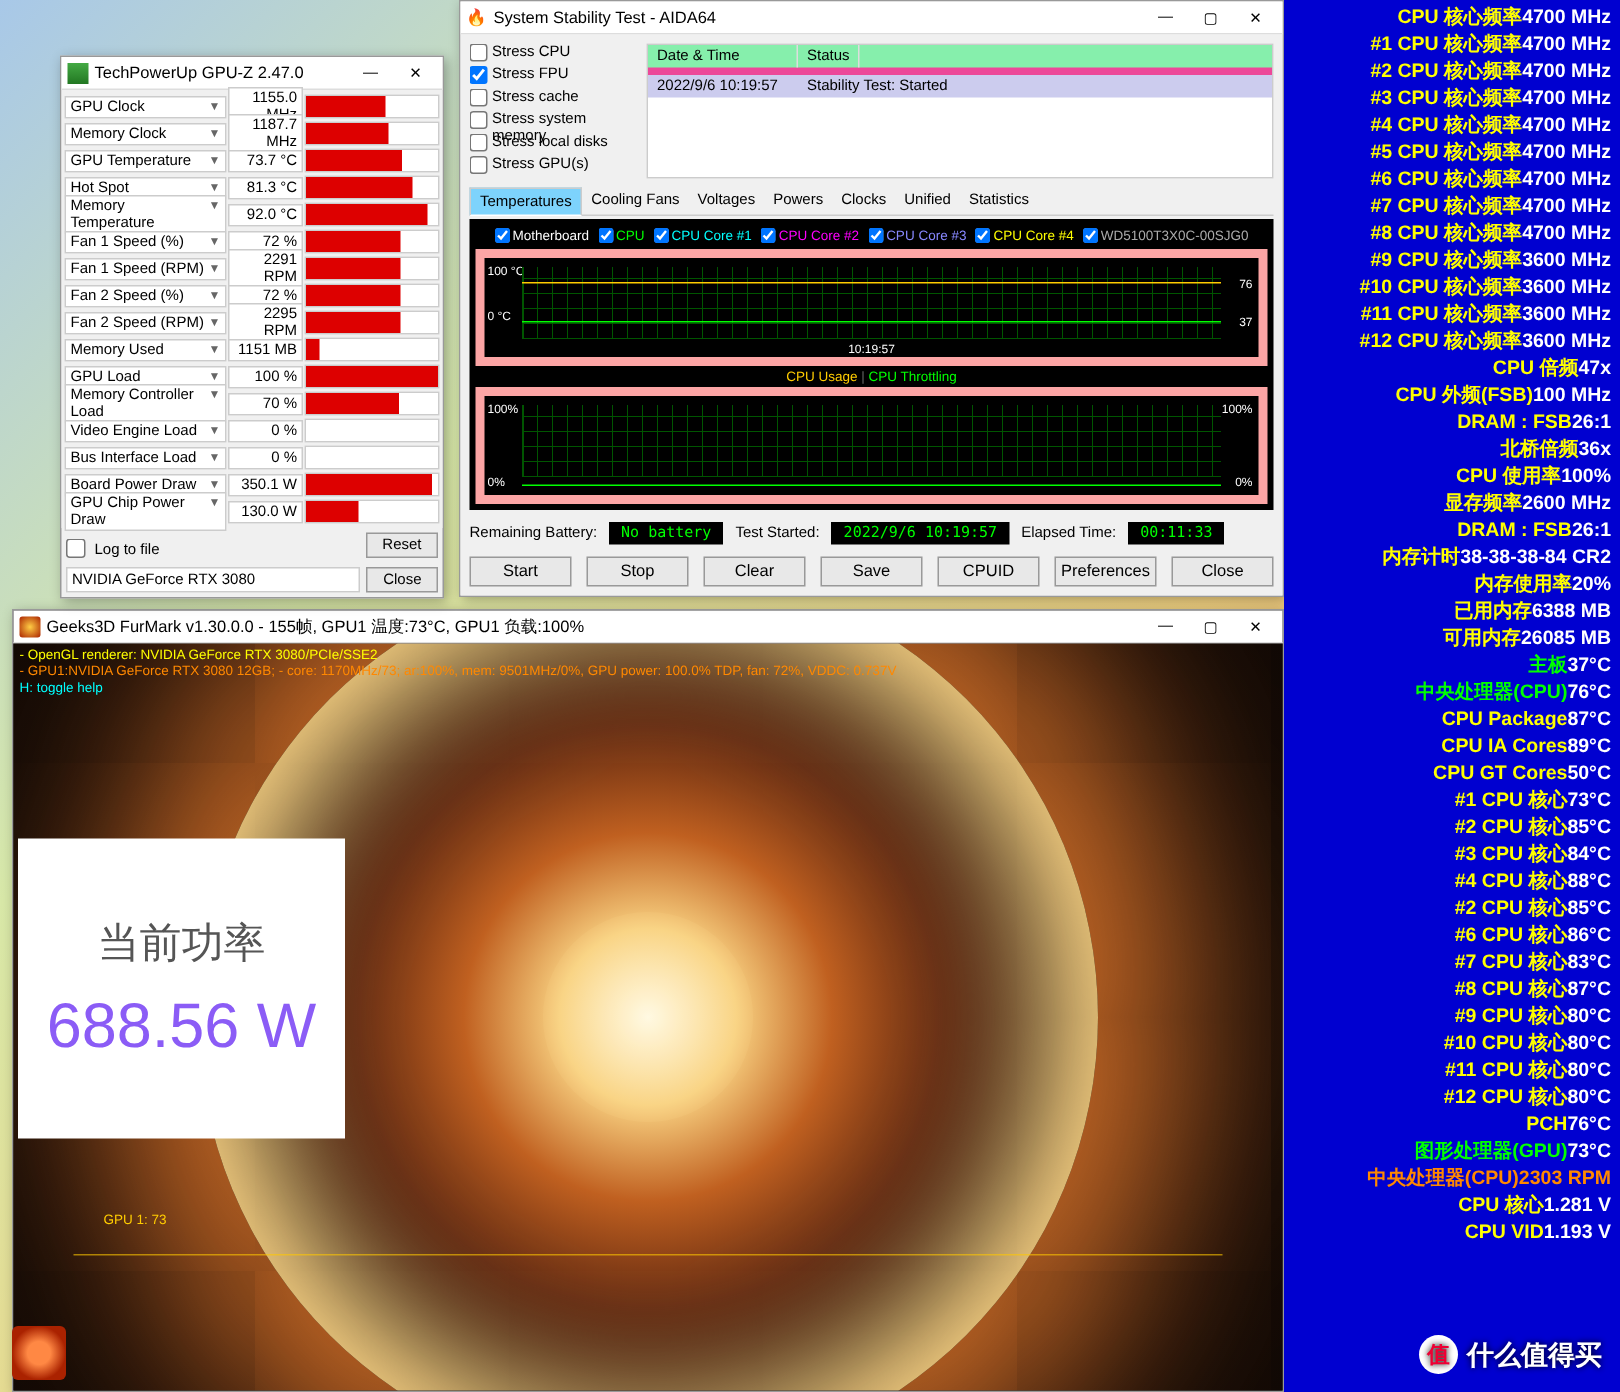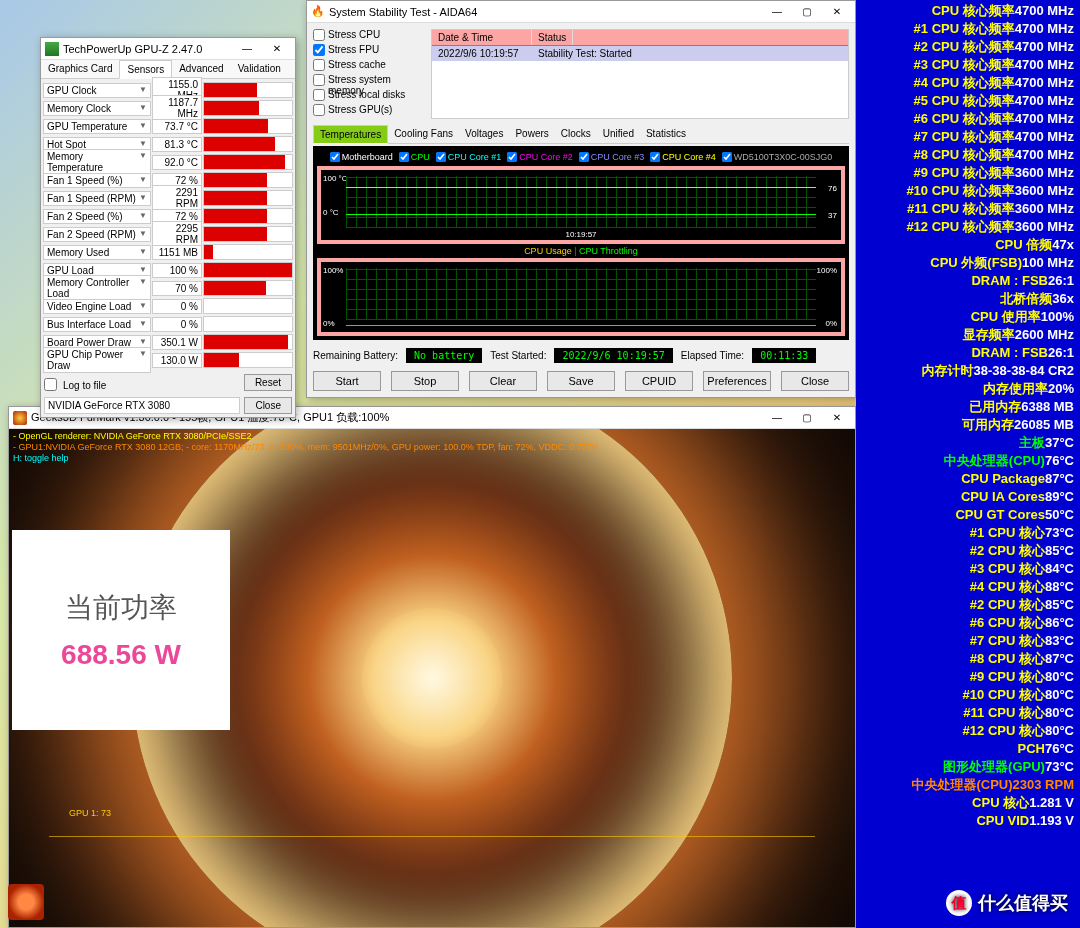--- a/index.html
+++ b/index.html
@@ -29,29 +29,29 @@
 #gpuz .btn{border:1px solid #999;background:#e8e8e8;padding:2px 10px;font-size:10px;cursor:pointer}
 
 
 #aida{left:306px;top:0;width:550px}
 #aida .body{padding:6px;background:#f0f0f0;font-size:11px}
 .stress-cols{display:flex;gap:8px}
 .stress-left{width:110px}
 .stress-right{flex:1;border:1px solid #ccc;background:#fff}
 .chk-row{display:flex;align-items:flex-start;gap:3px;height:15px;font-size:10px}
 .chk-row input{width:12px;height:12px}
-.stress-right .hdr{display:flex;background:#fca5a5;font-size:10px;border-bottom:1px solid #ec4899}
+.stress-right .hdr{display:flex;background:#86efac;font-size:10px;border-bottom:5px solid #ec4899}
 .stress-right .hdr div{padding:2px 6px;border-right:1px solid #ddd}
 .stress-right .row{display:flex;font-size:10px}
 .stress-right .row div{padding:2px 6px}
 #aida .subtabs{display:flex;font-size:10px;margin-top:6px;border-bottom:1px solid #ccc}
 #aida .subtab{padding:3px 6px;cursor:pointer}
-#aida .subtab.active{background:#84cc16;border:1px solid #ccc;border-bottom:1px solid #fff;margin-bottom:-1px}
+#aida .subtab.active{background:#7dd3fc;border:1px solid #ccc;border-bottom:1px solid #fff;margin-bottom:-1px}
 .graph-area{background:#000;padding:4px;margin-top:2px}
-.graph{background:#000;border:4px solid #fca5a5;position:relative;height:78px}
+.graph{background:#000;border:6px solid #fca5a5;position:relative;height:78px}
 .graph-legend{font-size:9px;color:#fff;text-align:center;padding:2px}
 .graph-legend .leg-item{display:inline-flex;align-items:center;gap:2px;margin:0 3px}
 .graph-legend input{width:10px;height:10px}
 .graph .ylbl{position:absolute;left:2px;font-size:8px;color:#fff}
 .graph .grid{position:absolute;left:25px;right:25px;top:6px;bottom:12px;background-image:repeating-linear-gradient(0deg,#050 0,#050 1px,transparent 1px,transparent 10px),repeating-linear-gradient(90deg,#050 0,#050 1px,transparent 1px,transparent 10px)}
 .graph .line{position:absolute;left:25px;right:25px;height:1px}
 .status-row{display:flex;gap:8px;align-items:center;font-size:10px;margin-top:8px}
 .status-row .lbl{}
 .status-row .val{background:#000;color:#0f0;padding:2px 8px;font-family:monospace}
 #aida .btns{display:flex;gap:10px;margin-top:8px;justify-content:space-around}
@@ -62,23 +62,23 @@
 #furmark .titlebar{background:#fff}
 .fur-bg{position:absolute;left:0;top:22px;right:0;bottom:0;background:radial-gradient(circle at 50% 50%,#fff8e0 0%,#f8d080 12%,#c06020 25%,#602810 40%,#201008 55%,#100804 100%);overflow:hidden}
 .fur-ring{position:absolute;left:50%;top:50%;border-radius:50%;transform:translate(-50%,-50%);mix-blend-mode:screen}
 .fur-txt{position:absolute;left:4px;top:2px;font-size:9px;font-family:monospace;line-height:11px}
 .fur-txt .l1{color:#ff0}
 .fur-txt .l2{color:#0ff}
 .fur-txt .l3{color:#ff0}
 .fur-txt .l4{color:#f80}
 
 
-#power{position:absolute;left:12px;top:530px;width:218px;height:200px;background:#fff;display:flex;flex-direction:column;align-items:center;justify-content:center}
+#power{position:absolute;left:12px;top:559px;width:218px;height:200px;background:#fff;display:flex;flex-direction:column;align-items:center;justify-content:center}
 #power .pl{font-size:28px;color:#555}
-#power .pv{font-size:28px;font-weight:700;color:#ec4899;margin-top:12px}
+#power .pv{font-size:42px;font-weight:400;color:#8b5cf6;margin-top:12px}
 
 
 #osd{position:absolute;right:0;top:0;width:224px;height:928px;background:#0000d0;font-size:13px;font-weight:bold;line-height:18px;padding:2px 6px}
 #osd .r{display:flex;justify-content:flex-end;white-space:nowrap}
 #osd .r .n{color:#ff0}
 #osd .r .v{color:#fff}
 #osd .r.g .n{color:#0f0}
 #osd .r.o .n{color:#f80}
 #osd .r.o .v{color:#f80}
 
@@ -120,26 +120,20 @@
 <div id="gpuz" class="window">
   <div class="titlebar">
     <span class="icon" style="background:linear-gradient(#4a4,#272)"></span>
     <span>TechPowerUp GPU-Z 2.47.0</span>
     <span class="spacer"></span>
     <div class="win-btns">
       <div class="win-btn">—</div>
       <div class="win-btn close">✕</div>
     </div>
   </div>
-  <div class="tabs" id="gpuz-tabs">
-      <div class="tab">Graphics Card</div>
-      <div class="tab active">Sensors</div>
-      <div class="tab">Advanced</div>
-      <div class="tab">Validation</div>
-    </div>
   <div class="body" id="gpuz-sensors">
       <div class="sensor-row">
         <div class="lbl">
           <span>GPU Clock</span>
           <span class="arr">▼</span>
         </div>
         <div class="val">1155.0 MHz</div>
         <div class="bar">
           <div class="fill" style="width:60%"></div>
         </div>

